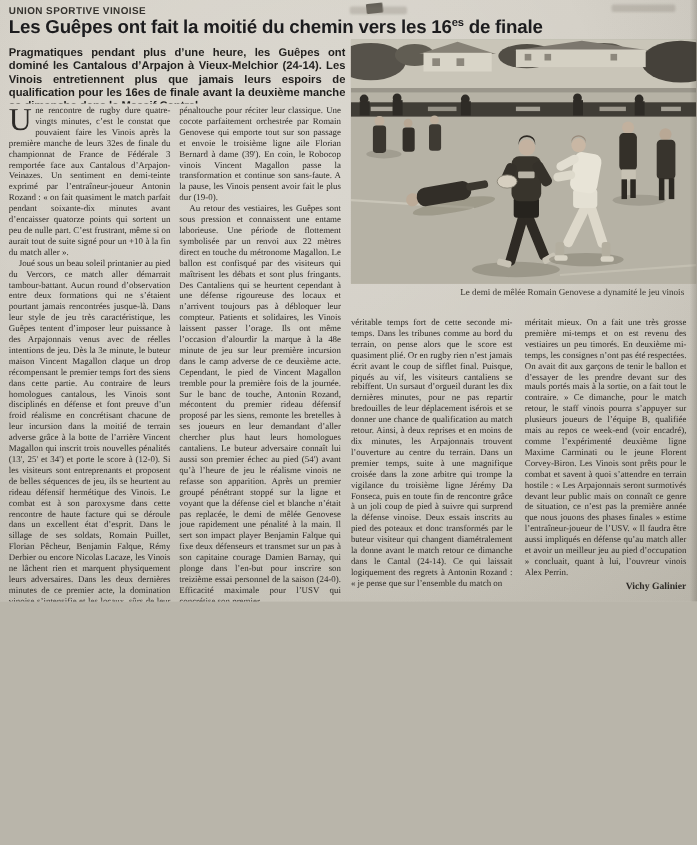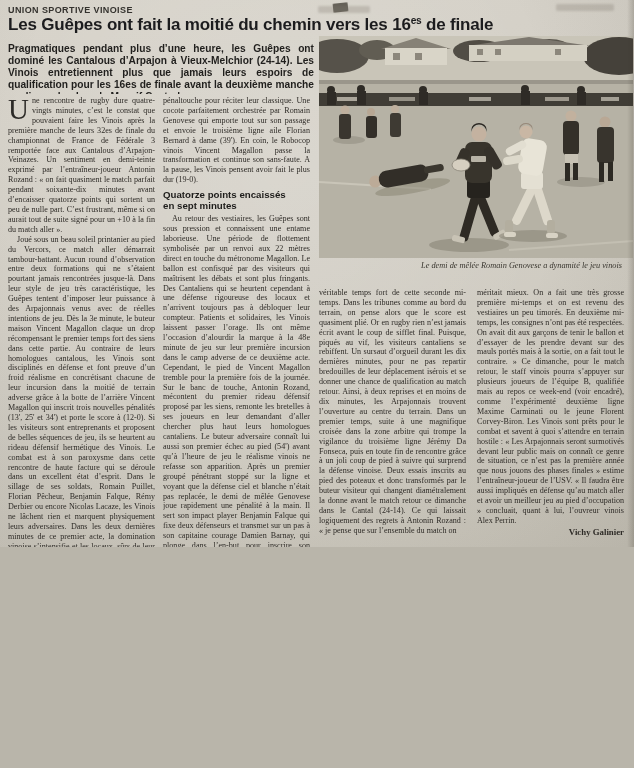--- a/index.html
+++ b/index.html
@@ -30,21 +30,21 @@
   .c1{left:8px;} .c2{left:163px;}
   .c3{left:319px;top:288px;height:259px;} .c4{left:477px;top:288px;height:259px;}
   .indent{text-indent:9px;}
   .dropcap{float:left;font-size:29px;line-height:24px;padding:1px 3px 0 0;color:#2c2a27;}
   .subhead{margin:4px 0 3px 0 !important;font-family:"Liberation Sans",sans-serif;
         font-weight:bold;font-size:9.7px;line-height:11px;color:#1e1d1b;text-align:left;}
   .author{margin-top:2px !important;text-align:right;font-weight:bold;font-size:8.8px;}
   .photo{background:#b7b3a6;}
   .photo svg{display:block;}
   .topphoto{left:319px;top:36px;width:314px;height:222px;}
-  .capt{font-style:italic;font-size:8.3px;color:#39362f;}
+  .capt{font-size:8.3px;color:#39362f;}
   .topcapt{left:330px;top:261px;width:292px;text-align:right;}
   .box{left:14px;top:566px;width:614px;height:191px;border:1px solid #8f8b81;border-radius:0;margin-top:12px;}
   .boxtitle{left:14px;top:10px;font-family:"Liberation Sans",sans-serif;font-weight:bold;
         font-size:11.3px;color:#1d1c1a;}
   .boxbody{left:14px;top:31px;width:257px;height:128px;overflow:hidden;font-size:9px;
         line-height:10.9px;text-align:justify;text-indent:10px;color:#2d2a26;}
   .boxcapt{left:14px;top:162px;width:234px;text-align:right;line-height:10px;}
   .botphoto{left:264px;top:4px;width:344px;height:179px;}
 </style>
 </head>
@@ -168,21 +168,20 @@
 
   <div class="abs capt topcapt">Le demi de mêlée Romain Genovese a dynamité le jeu vinois</div>
 
   <div class="abs col c1">
     <p><span class="dropcap">U</span><span>ne rencontre de rugby dure quatre-vingts minutes, c’est le constat que pouvaient faire les Vinois après la première manche de leurs 32es de finale du championnat de France de Fédérale 3 remportée face aux Cantalous d’Arpajon-Veinazes. Un sentiment en demi-teinte exprimé par l’entraîneur-joueur Antonin Rozand : « on fait quasiment le match parfait pendant soixante-dix minutes avant d’encaisser quatorze points qui sortent un peu de nulle part. C’est frustrant, même si on aurait tout de suite signé pour un +10 à la fin du match aller ».</span></p>
     <p class="indent">Joué sous un beau soleil printanier au pied du Vercors, ce match aller démarrait tambour-battant. Aucun round d’observation entre deux formations qui ne s’étaient pourtant jamais rencontrées jusque-là. Dans leur style de jeu très caractéristique, les Guêpes tentent d’imposer leur puissance à des Arpajonnais venus avec de réelles intentions de jeu. Dès la 3e minute, le buteur maison Vincent Magallon claque un drop récompensant le premier temps fort des siens dans cette partie. Au contraire de leurs homologues cantalous, les Vinois sont disciplinés en défense et font preuve d’un froid réalisme en concrétisant chacune de leur incursion dans la moitié de terrain adverse grâce à la botte de l’arrière Vincent Magallon qui inscrit trois nouvelles pénalités (13', 25' et 34') et porte le score à (12-0). Si les visiteurs sont entreprenants et proposent de belles séquences de jeu, ils se heurtent au rideau défensif hermétique des Vinois. Le combat est à son paroxysme dans cette rencontre de haute facture qui se déroule dans un excellent état d’esprit. Dans le sillage de ses soldats, Romain Puillet, Florian Pêcheur, Benjamin Falque, Rémy Derbier ou encore Nicolas Lacaze, les Vinois ne lâchent rien et marquent physiquement leurs adversaires. Dans les deux dernières minutes de ce premier acte, la domination vinoise s’intensifie et les locaux, sûrs de leur fait, choisissent la</p>
   </div>
 
   <div class="abs col c2">
     <p>pénaltouche pour réciter leur classique. Une cocote parfaitement orchestrée par Romain Genovese qui emporte tout sur son passage et envoie le troisième ligne aile Florian Bernard à dame (39'). En coin, le Robocop vinois Vincent Magallon passe la transformation et continue son sans-faute. A la pause, les Vinois pensent avoir fait le plus dur (19-0).</p>
-    <p class="subhead"><span>Quatorze points encaissés</span><br><span>en sept minutes</span></p>
     <p class="indent">Au retour des vestiaires, les Guêpes sont sous pression et connaissent une entame laborieuse. Une période de flottement symbolisée par un renvoi aux 22 mètres direct en touche du métronome Magallon. Le ballon est confisqué par des visiteurs qui maîtrisent les débats et sont plus fringants. Des Cantaliens qui se heurtent cependant à une défense rigoureuse des locaux et n’arrivent toujours pas à débloquer leur compteur. Patients et solidaires, les Vinois laissent passer l’orage. Ils ont même l’occasion d’alourdir la marque à la 48e minute de jeu sur leur première incursion dans le camp adverse de ce deuxième acte. Cependant, le pied de Vincent Magallon tremble pour la première fois de la journée. Sur le banc de touche, Antonin Rozand, mécontent du premier rideau défensif proposé par les siens, remonte les bretelles à ses joueurs en leur demandant d’aller chercher plus haut leurs homologues cantaliens. Le buteur adversaire connaît lui aussi son premier échec au pied (54') avant qu’à l’heure de jeu le réalisme vinois ne refasse son apparition. Après un premier groupé pénétrant stoppé sur la ligne et voyant que la défense ciel et blanche n’était pas replacée, le demi de mêlée Genovese joue rapidement une pénalité à la main. Il sert son impact player Benjamin Falque qui fixe deux défenseurs et transmet sur un pas à son capitaine courage Damien Barnay, qui plonge dans l’en-but pour inscrire son treizième essai personnel de la saison (24-0). Efficacité maximale pour l’USV qui concrétise son premier</p>
   </div>
 
   <div class="abs col c3">
     <p>véritable temps fort de cette seconde mi-temps. Dans les tribunes comme au bord du terrain, on pense alors que le score est quasiment plié. Or en rugby rien n’est jamais écrit avant le coup de sifflet final. Puisque, piqués au vif, les visiteurs cantaliens se rebiffent. Un sursaut d’orgueil durant les dix dernières minutes, pour ne pas repartir bredouilles de leur déplacement isérois et se donner une chance de qualification au match retour. Ainsi, à deux reprises et en moins de dix minutes, les Arpajonnais trouvent l’ouverture au centre du terrain. Dans un premier temps, suite à une magnifique croisée dans la zone arbitre qui trompe la vigilance du troisième ligne Jérémy Da Fonseca, puis en toute fin de rencontre grâce à un joli coup de pied à suivre qui surprend la défense vinoise. Deux essais inscrits au pied des poteaux et donc transformés par le buteur visiteur qui changent diamétralement la donne avant le match retour ce dimanche dans le Cantal (24-14). Ce qui laissait logiquement des regrets à Antonin Rozand : « je pense que sur l’ensemble du match on</p>
   </div>
 
   <div class="abs col c4">
     <p>méritait mieux. On a fait une très grosse première mi-temps et on est revenu des vestiaires un peu timorés. En deuxième mi-temps, les consignes n’ont pas été respectées. On avait dit aux garçons de tenir le ballon et d’essayer de les prendre devant sur des mauls portés mais à la sortie, on a fait tout le contraire. » Ce dimanche, pour le match retour, le staff vinois pourra s’appuyer sur plusieurs joueurs de l’équipe B, qualifiée mais au repos ce week-end (voir encadré), comme l’expérimenté deuxième ligne Maxime Carminati ou le jeune Florent Corvey-Biron. Les Vinois sont prêts pour le combat et savent à quoi s’attendre en terrain hostile : « Les Arpajonnais seront surmotivés devant leur public mais on connaît ce genre de situation, ce n’est pas la première année que nous jouons des phases finales » estime l’entraîneur-joueur de l’USV. « Il faudra être aussi impliqués en défense qu’au match aller et avoir un meilleur jeu au pied d’occupation » concluait, quant à lui, l’ouvreur vinois Alex Perrin.</p>
     <p class="author">Vichy Galinier</p>

